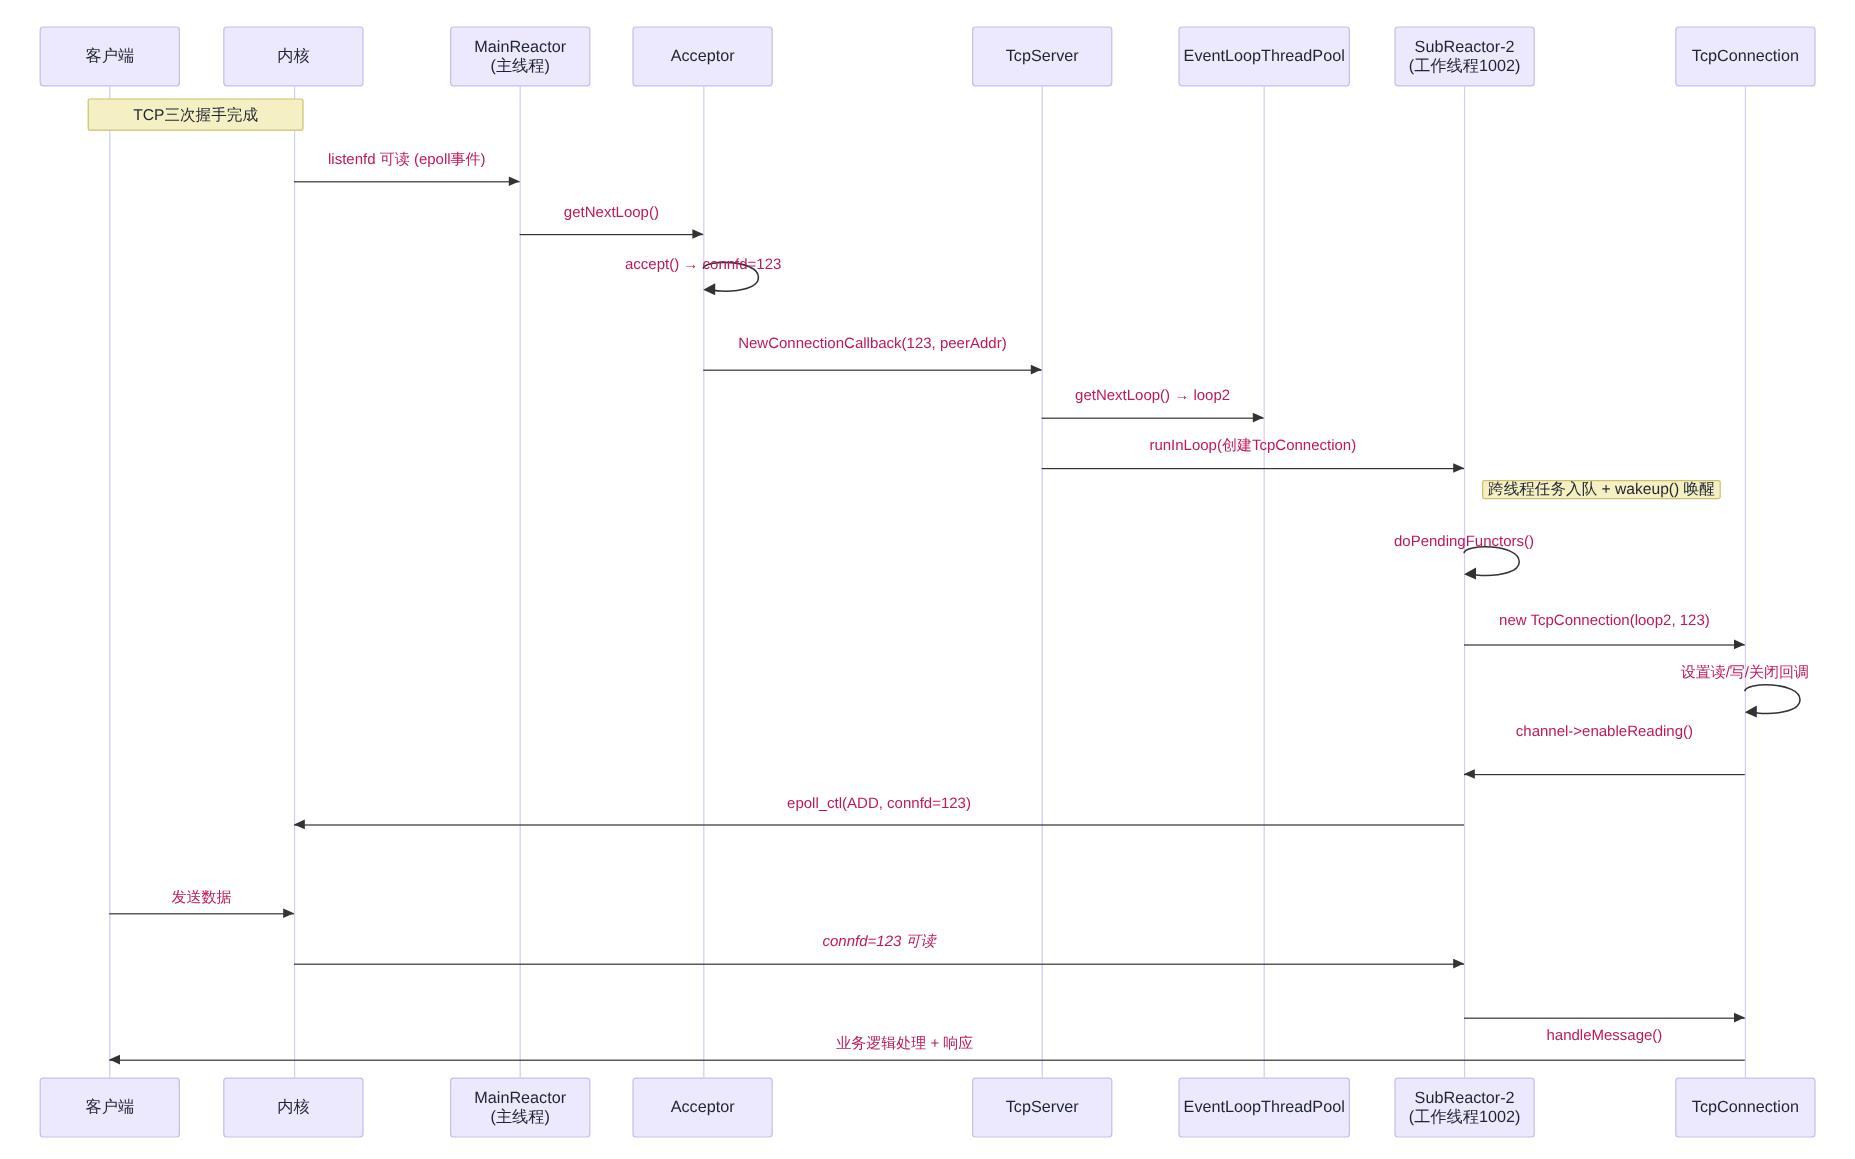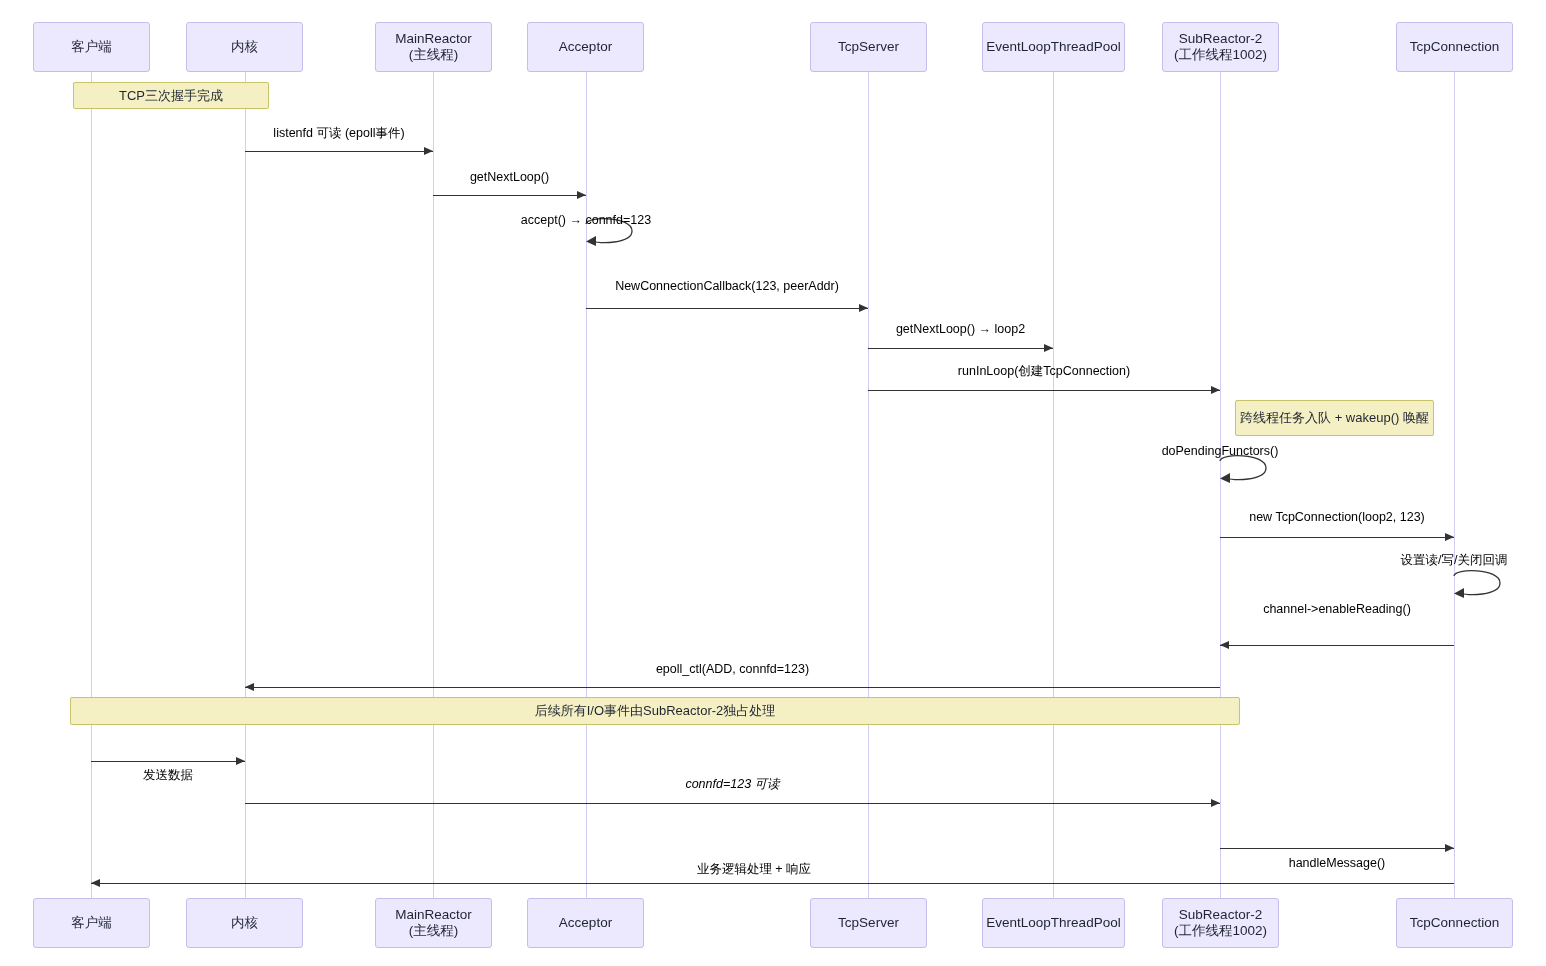--- a/index.html
+++ b/index.html
@@ -46,21 +46,21 @@
     display: flex;
     align-items: center;
     justify-content: center;
     text-align: center;
     color: #1f2430;
     font-size: 13px;
     line-height: 16px;
   }
   .msg-label {
     position: absolute;
-    color: #000000;
+    color: #be185d;
     font-size: 12.5px;
     line-height: 15px;
     white-space: nowrap;
     transform: translateX(-50%);
     text-align: left;
   }
   .arrow-line {
     position: absolute;
     height: 1px;
     background: #333333;
@@ -148,32 +148,29 @@
       </svg></div>
     <div class="msg-label" style="left: 1454px; top: 553px;">设置读/写/关闭回调</div>
     <div class="arrow-line" style="left: 1220px; top: 645px; width: 234px;"></div>
     <div class="arrow-head left" style="top: 641px; left: 1220px;"></div>
     <div class="msg-label" style="left: 1337px; top: 602px;">channel-&gt;enableReading()</div>
     <div class="arrow-line" style="left: 245px; top: 687px; width: 975px;"></div>
     <div class="arrow-head left" style="top: 683px; left: 245px;"></div>
     <div class="msg-label" style="left: 732.5px; top: 662px;">epoll_ctl(ADD, connfd=123)</div>
     <div class="arrow-line" style="left: 91px; top: 761px; width: 154px;"></div>
     <div class="arrow-head right" style="top: 757px; left: 236px;"></div>
-    <div class="msg-label" style="left: 168px; top: 741px; margin-top: 27px;">发送数据</div>
+    <div class="msg-label" style="left: 168px; top: 741px;">发送数据</div>
     <div class="arrow-line" style="left: 245px; top: 803px; width: 975px;"></div>
     <div class="arrow-head right" style="top: 799px; left: 1211px;"></div>
     <div class="msg-label" style="left: 732.5px; top: 777px; font-style: italic;">connfd=123 可读</div>
     <div class="arrow-line" style="left: 1220px; top: 848px; width: 234px;"></div>
     <div class="arrow-head right" style="top: 844px; left: 1445px;"></div>
     <div class="msg-label" style="left: 1337px; top: 820px; margin-top: 36px;">handleMessage()</div>
     <div class="arrow-line" style="left: 91px; top: 883px; width: 1363px;"></div>
     <div class="arrow-head left" style="top: 879px; left: 91px;"></div>
     <div class="msg-label" style="left: 754px; top: 862px;">业务逻辑处理 + 响应</div>
-    <div class="note-box" style="left: 73px; top: 82px; width: 196px; height: 27px;">
+    <div class="note-box" style="left: 73px; top: 82px; width: 180px; height: 27px;">
       <span>TCP三次握手完成</span>
     </div>
-    <div class="note-box" style="left: 1235px; top: 400px; width: 199px; height: 36px;">
+    <div class="note-box" style="left: 1235px; top: 400px; width: 199px; height: 16px;">
       <span>跨线程任务入队 + wakeup() 唤醒</span>
-    </div>
-    <div class="note-box" style="left: 70px; top: 697px; width: 1170px; height: 28px;">
-      <span>后续所有I/O事件由SubReactor-2独占处理</span>
     </div>
   </div>
 
 </body></html>

